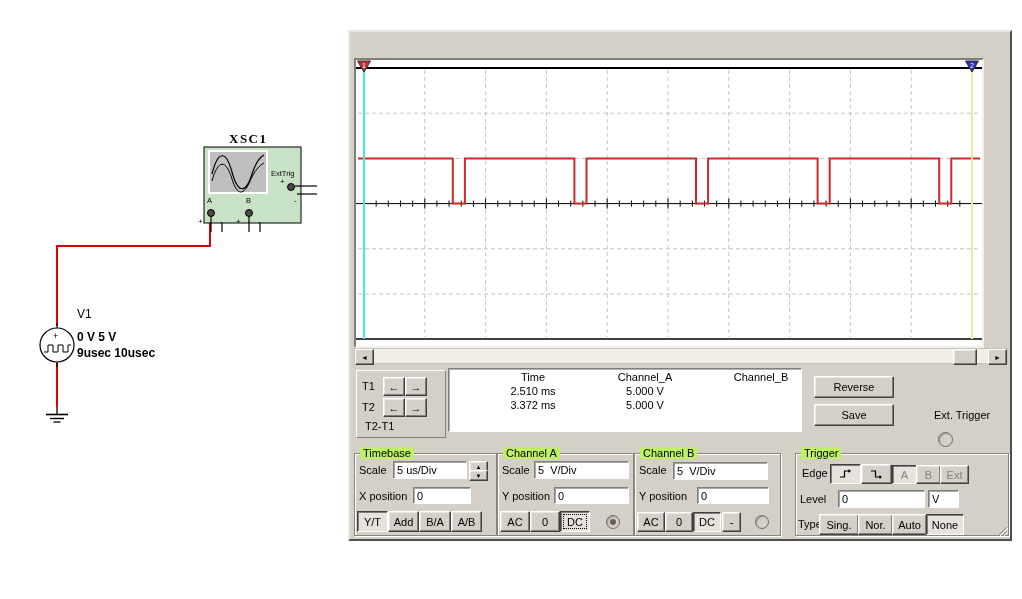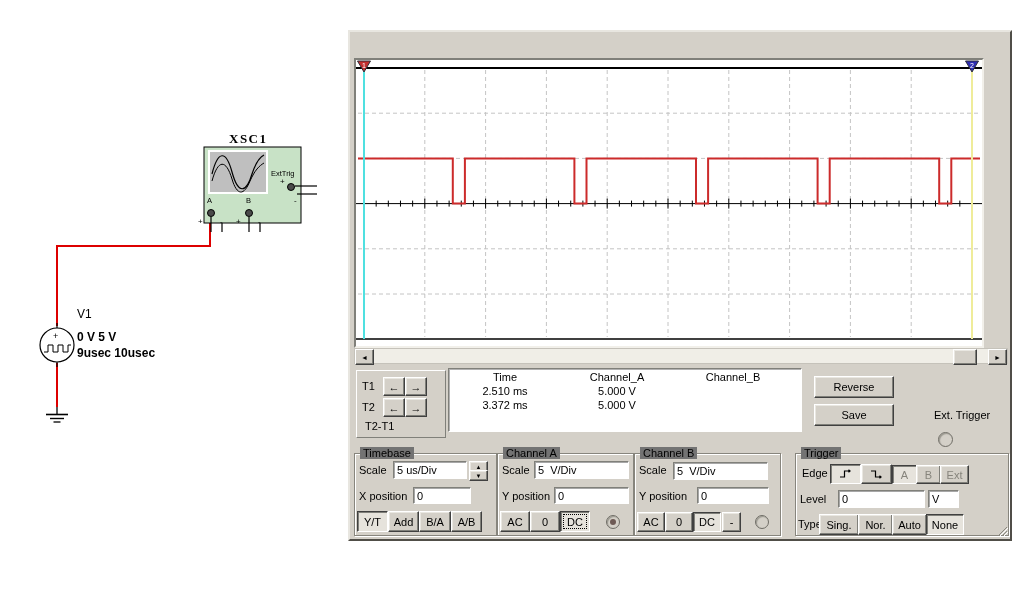--- a/index.html
+++ b/index.html
@@ -16,21 +16,21 @@
   .b95.pressed{border-color:#404040 #ffffff #ffffff #404040;
        box-shadow:inset 1px 1px 0 #80807a;background:#e6e3dc;}
   .b95.focusdot{outline:1px dotted #000;outline-offset:-4px;}
   .b95.dis{color:#86847c;}
   .tb95{position:absolute;font-family:"Liberation Sans",sans-serif;font-size:11px;
        background:#fff;border:1px solid;border-color:#80807a #ffffff #ffffff #80807a;
        box-shadow:inset 1px 1px 0 rgba(60,60,60,.45);
        padding:1px 3px;margin:0;box-sizing:border-box;white-space:pre;}
   .grp{position:absolute;border:1px solid #87857d;
        box-shadow:inset 1px 1px 0 #ffffff,1px 1px 0 #ffffff;}
-  .gt{position:absolute;top:-7px;left:5px;background:#737373;padding:0 3px;
+  .gt{position:absolute;top:-7px;left:5px;background:#bef264;padding:0 3px;
       font-size:11px;white-space:nowrap;}
   .win{position:absolute;left:348px;top:30px;width:664px;height:511px;
        background:#d4d0c8;border:2px solid;border-color:#e8e6e0 #504e48 #504e48 #e8e6e0;
        box-sizing:border-box;}
   .titlebar{position:absolute;left:2px;top:2px;width:656px;height:22px;
        background:linear-gradient(90deg,#0a246a 0%,#2a4a96 45%,#a6caf0 100%);
        display:flex;align-items:center;padding:0 3px;box-sizing:border-box;}
   .title-text{color:#fff;font-weight:bold;font-size:12px;margin-left:4px;white-space:nowrap;}
   .display{position:absolute;left:4px;top:26px;width:630px;height:290px;
        background:#fff;border:2px solid;border-color:#80807a #f2f0ea #f2f0ea #80807a;
@@ -41,21 +41,21 @@
        border:1px solid;border-color:#ffffff #404040 #404040 #ffffff;
        box-shadow:inset -1px -1px 0 #80807a;display:flex;align-items:center;
        justify-content:center;font-size:7px;color:#000;}
   .tclust{position:absolute;left:6px;top:338px;width:88px;height:66px;
        border:1px solid;border-color:#ffffff #80807a #80807a #ffffff;}
   .rdbox{position:absolute;left:98px;top:336px;width:354px;height:64px;background:#fff;
        border:1px solid;border-color:#80807a #ffffff #ffffff #80807a;
        box-shadow:inset 1px 1px 0 rgba(60,60,60,.4);box-sizing:border-box;
        font-size:11px;padding-top:2px;}
   .rdrow{display:grid;grid-template-columns:112px 112px 120px;height:14px;
-       text-align:center;white-space:pre;}
+       text-align:center;white-space:pre;padding-left:28px;}
   .radio{position:absolute;width:12px;height:12px;border-radius:50%;
        border:1px solid #6f6d66;box-shadow:inset 1px 1px 1px #9a988f;background:#d4d0c8;}
   .griplines{position:absolute;right:2px;bottom:2px;}
 </style>
 </head>
 <body>
 
 <svg class="abs" style="left:10px;top:95px;" width="330" height="340" viewBox="10 95 330 340">
 
   <polyline points="210,220 210,246 57,246 57,326" fill="none" stroke="#dd0000" stroke-width="2"></polyline>

